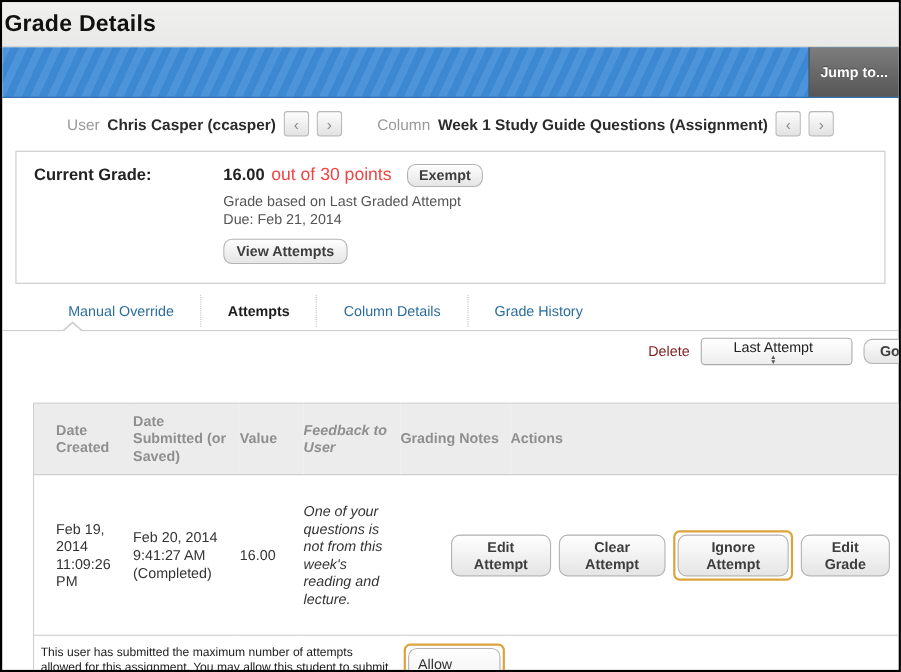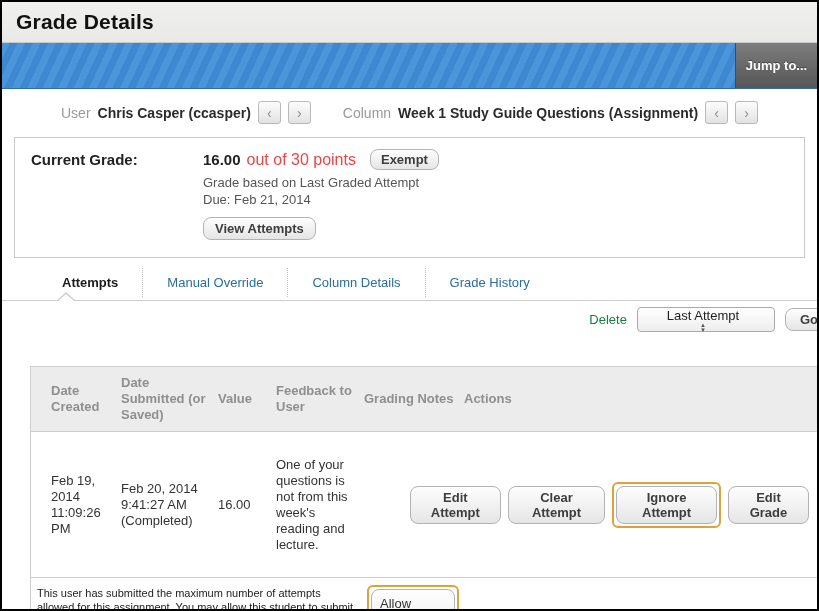--- a/index.html
+++ b/index.html
@@ -7,21 +7,21 @@
   body { font-family:"Liberation Sans","DejaVu Sans",sans-serif; }
   .screen {
     position:relative; width:819px; height:611px;
     border:2px solid #000; background:#fff; overflow:hidden;
   }
 
   
   .titlebar {
     height:41px; background:linear-gradient(#f0f0ee,#e9e9e7);
     border-bottom:1px solid #c9c9c9; display:flex; align-items:center;
-    padding-left:14px;
+    padding-left:2px;
   }
   .titlebar h1 { font-size:21px; font-weight:bold; color:#111; letter-spacing:0.2px; }
 
   
   .actionbar {
     position:relative; height:46px;
     background:repeating-linear-gradient(115deg, rgba(255,255,255,0.07) 0 7px, rgba(0,0,0,0.03) 7px 14px), #3f8cd8;
     border-bottom:1px solid #2f6eae;
   }
   .jumpto {
@@ -84,21 +84,21 @@
     border-bottom:9px solid #cecece; }
   .notch:after { content:""; position:absolute; left:-9px; top:1.5px; width:0; height:0;
     border-left:9px solid transparent; border-right:9px solid transparent;
     border-bottom:8px solid #fff; }
 
   
   .deleterow {
     display:flex; justify-content:flex-end; align-items:center;
     gap:10px; padding:6px 0 6px 0; height:36px;
   }
-  .deleterow .dlabel { font-size:13px; color:#15803d; }
+  .deleterow .dlabel { font-size:13px; color:#7f1d1d; }
   .fakeselect {
     width:138px; height:25px; border:1px solid #ababab; border-radius:4px;
     background:linear-gradient(#fff,#ededed);
     display:flex; align-items:center; justify-content:space-between;
     padding:0 7px 0 1px; font-size:13px; color:#222; cursor:pointer;flex-direction:column;
   }
   .stepper { display:flex; flex-direction:column; line-height:5px; color:#555; font-size:6px; }
   .go-btn { margin-right:-16px; padding:3px 14px; }
 
   
@@ -110,21 +110,21 @@
   table.attempts th {
     background:#ececec; color:#8f8f8f; font-size:13px; font-weight:bold;
     text-align:left; vertical-align:middle; padding:8px 8px 8px 0; line-height:16px;
     border-top:1px solid #cecece; border-bottom:1px solid #cecece; height:53px;
   }
   table.attempts td {
     font-size:13px; color:#333; vertical-align:middle; line-height:16px;
     padding:8px 8px 8px 0; border-bottom:1px solid #cecece; height:146px;
   }
   table.attempts th:first-child, table.attempts td:first-child { padding-left:20px; }
-  td.cell-feedback, th.h-feedback { padding-right:26px; }
+  td.cell-feedback, th.h-feedback { padding-right:26px;font-style:italic; }
   .actions-cell .btnrow { display:flex; align-items:center; gap:7px; margin-left:-54px; }
   .ring {
     display:inline-block; border:2px solid #dda23a; border-radius:6px; padding:2px;
     background:transparent;
   }
 
   
   .footerrow { display:flex; padding:7px 0 0 6px; }
   .notice {
     width:318px; font-size:11px; color:#222; line-height:13.5px; padding-top:2px;
@@ -168,22 +168,22 @@
         <span class="outof">out of 30 points</span>
         <button class="btn small exempt-btn">Exempt</button>
       </div>
       <div class="pline">Grade based on Last Graded Attempt</div>
       <div class="pline">Due: Feb 21, 2014</div>
       <button class="btn viewatt-btn">View Attempts</button>
     </div>
   </div>
 
   <div class="tabbar">
+    <button class="tab">Manual Override</button>
     <button class="tab active">Attempts</button>
-    <button class="tab">Manual Override</button>
     <button class="tab">Column Details</button>
     <button class="tab">Grade History</button>
   </div>
   <div class="tabline">
     <span class="notch"></span>
   </div>
 
   <div class="deleterow">
     <span class="dlabel">Delete</span>
     <div class="fakeselect">

